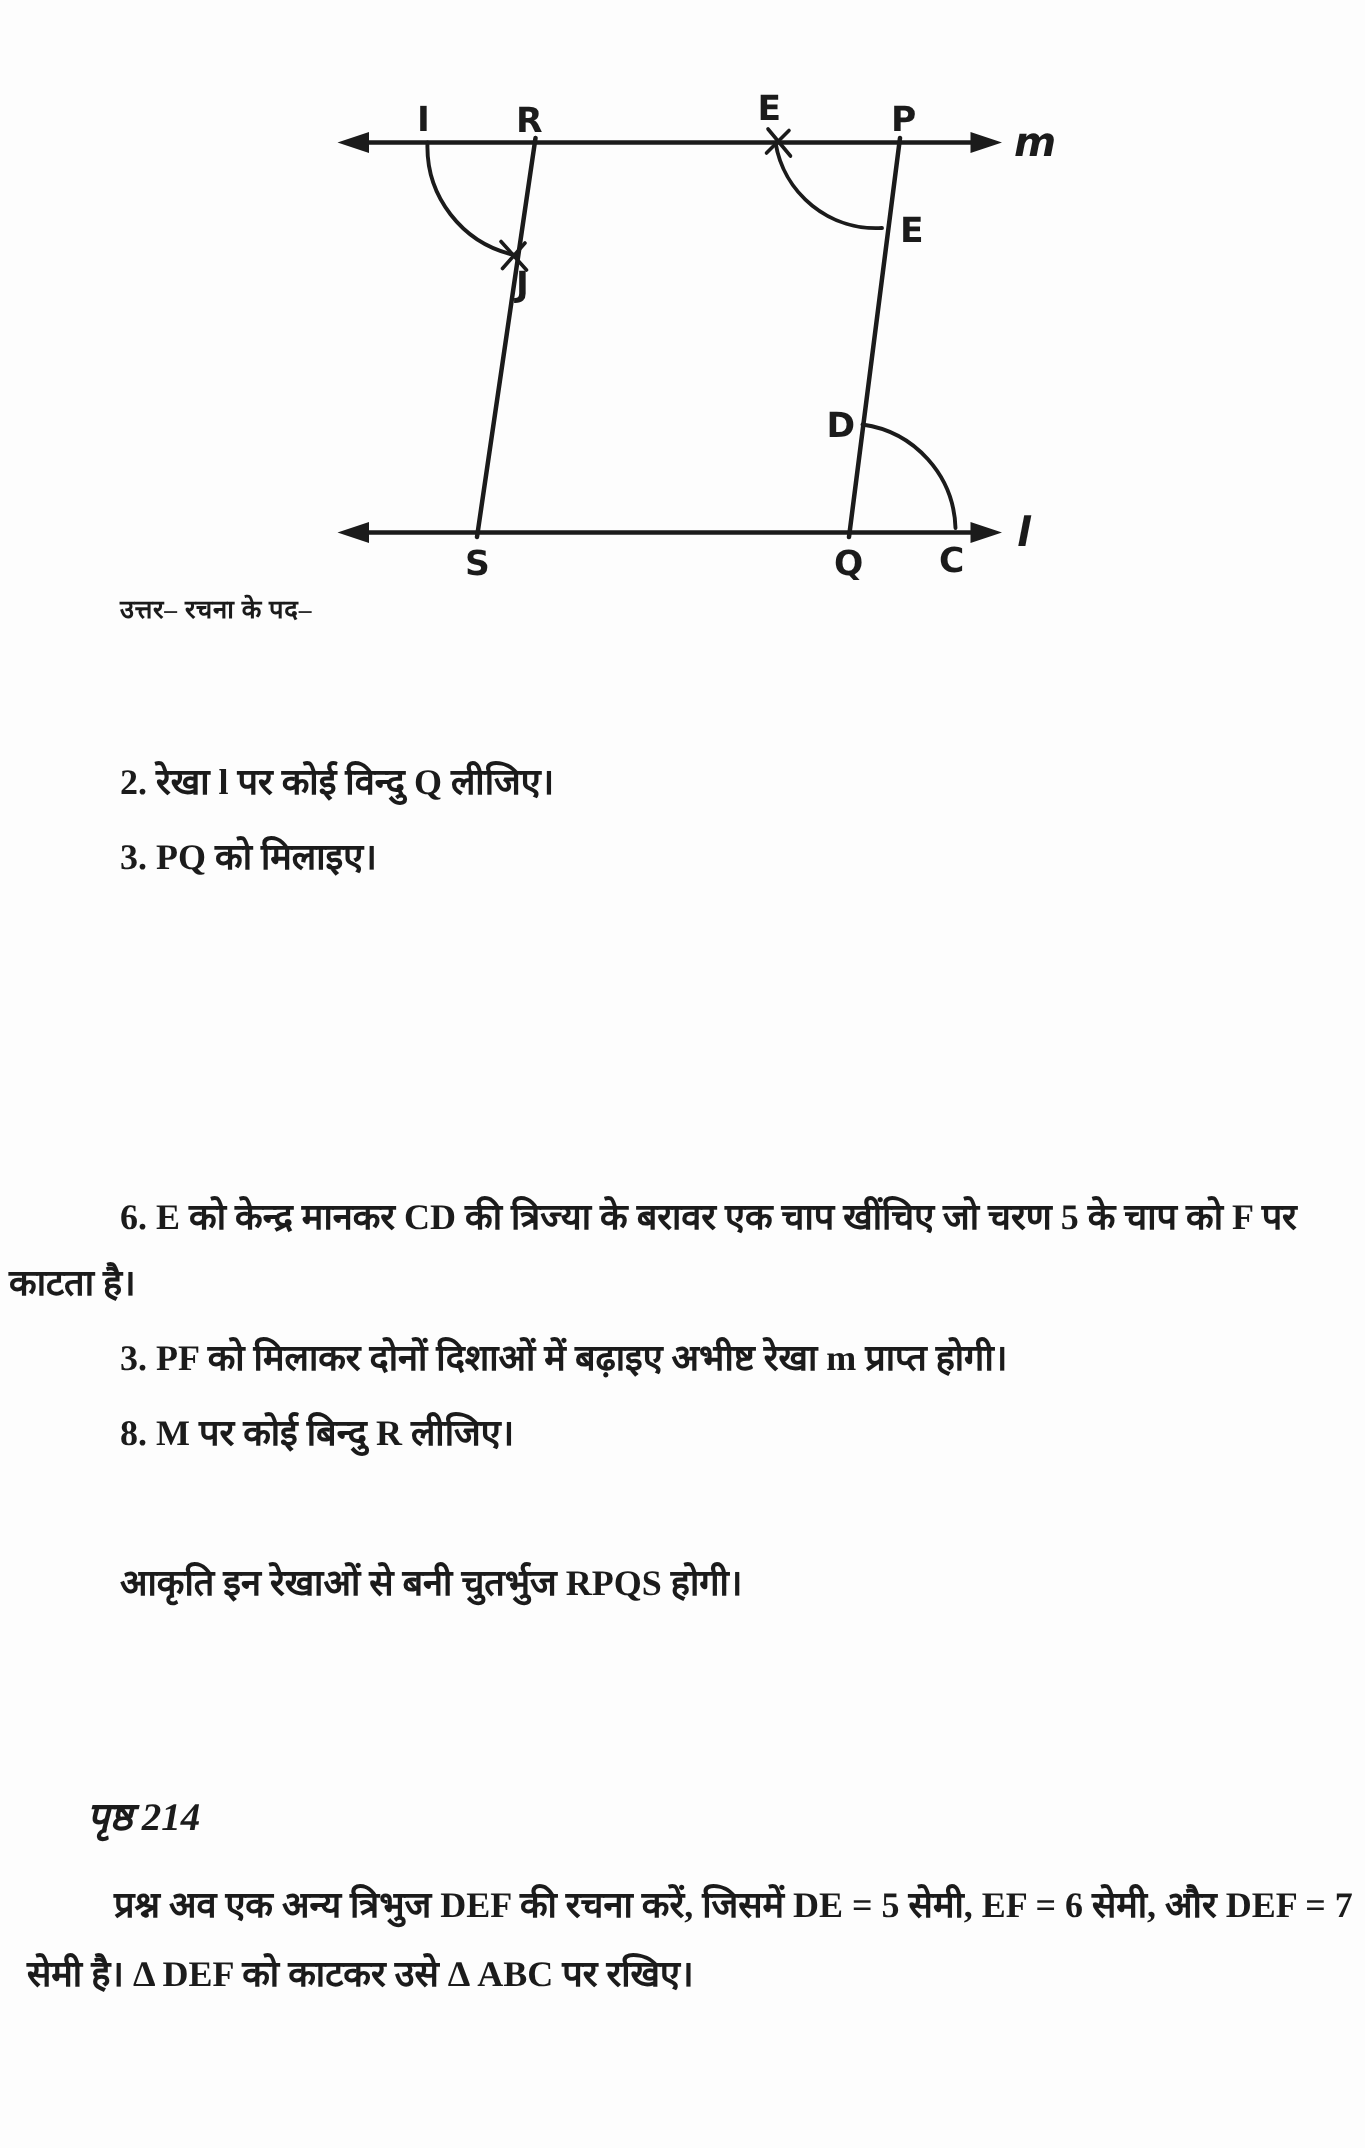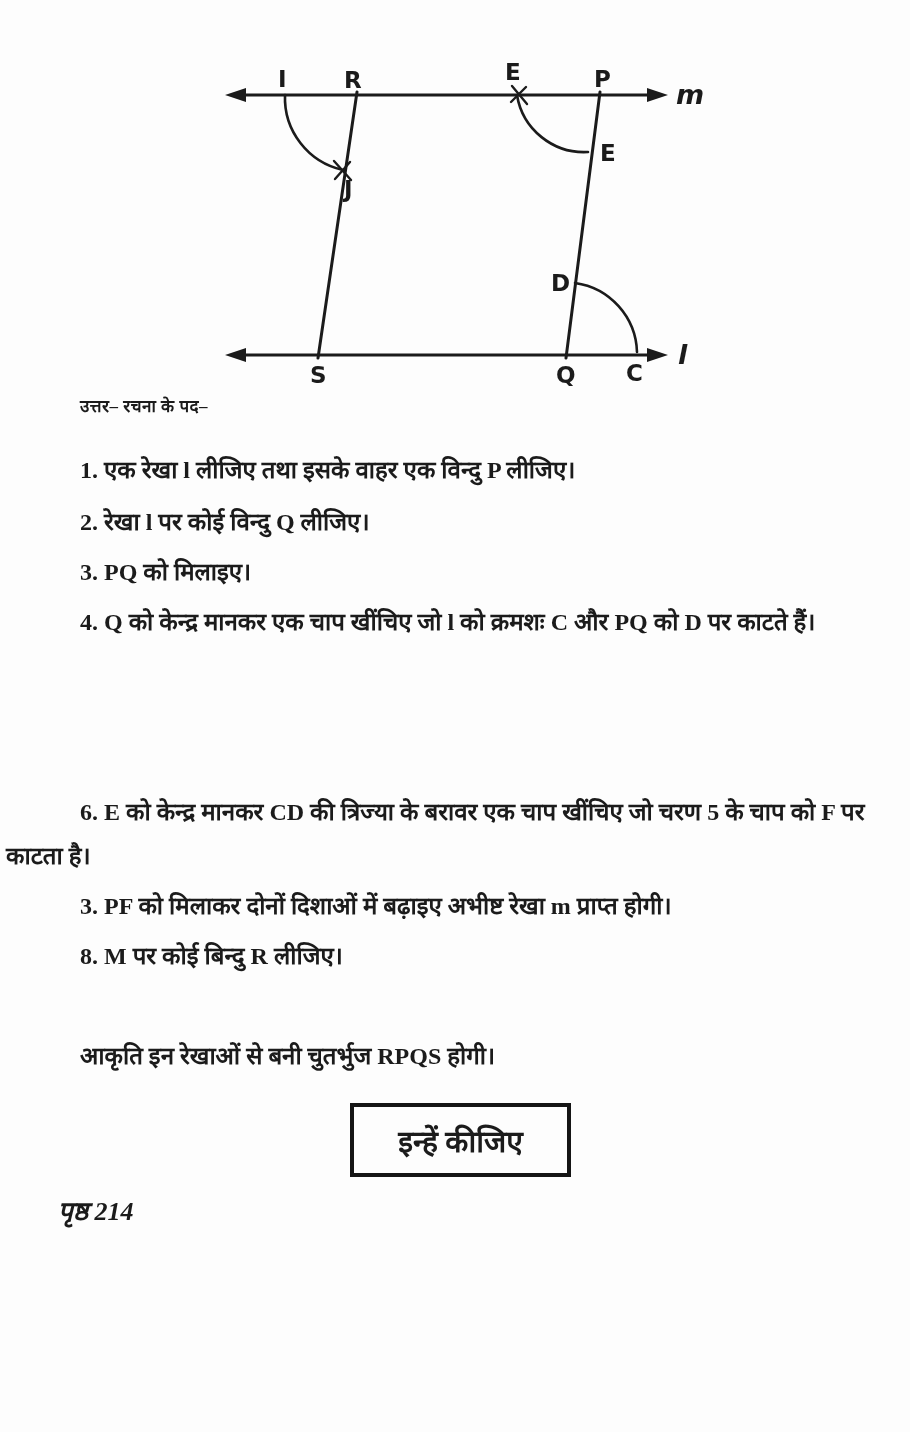--- a/index.html
+++ b/index.html
@@ -89,28 +89,24 @@
       <text x="310" y="383">S</text>
       <text x="556" y="383">Q</text>
       <text x="626" y="381">C</text>
       <text x="676" y="104" font-size="27" font-style="italic">m</text>
       <text x="678" y="364" font-size="27" font-style="italic">l</text>
     </g>
   </svg>
 
   <div class="answer-heading">उत्तर– रचना के पद–</div>
 
-  <div class="step s1">1. एक रेखा l लीजिए तथा इसके वाहर एक विन्दु P लीजिए।</div>
   <div class="step s2">2. रेखा l पर कोई विन्दु Q लीजिए।</div>
   <div class="step s3">3. PQ को मिलाइए।</div>
-  <div class="step s4">4. Q को केन्द्र मानकर एक चाप खींचिए जो l को क्रमशः C और PQ को D पर काटते हैं।</div>
   <div class="step s6">6. E को केन्द्र मानकर CD की त्रिज्या के बरावर एक चाप खींचिए जो चरण 5 के चाप को F पर काटता है।</div>
   <div class="step s7">3. PF को मिलाकर दोनों दिशाओं में बढ़ाइए अभीष्ट रेखा m प्राप्त होगी।</div>
   <div class="step s8">8. M पर कोई बिन्दु R लीजिए।</div>
   <div class="step closing">आकृति इन रेखाओं से बनी चुतर्भुज RPQS होगी।</div>
 
-  <div class="do-box">
-    <span>इन्हें कीजिए</span>
-  </div>
 
   <div class="page-ref">पृष्ठ 214</div>
+  <div class="question">प्रश्न अव एक अन्य त्रिभुज DEF की रचना करें, जिसमें DE = 5 सेमी, EF = 6 सेमी, और DEF = 7 सेमी  है। Δ DEF को काटकर उसे Δ ABC पर रखिए।</div>
 
 </div>
 
 </body></html>

